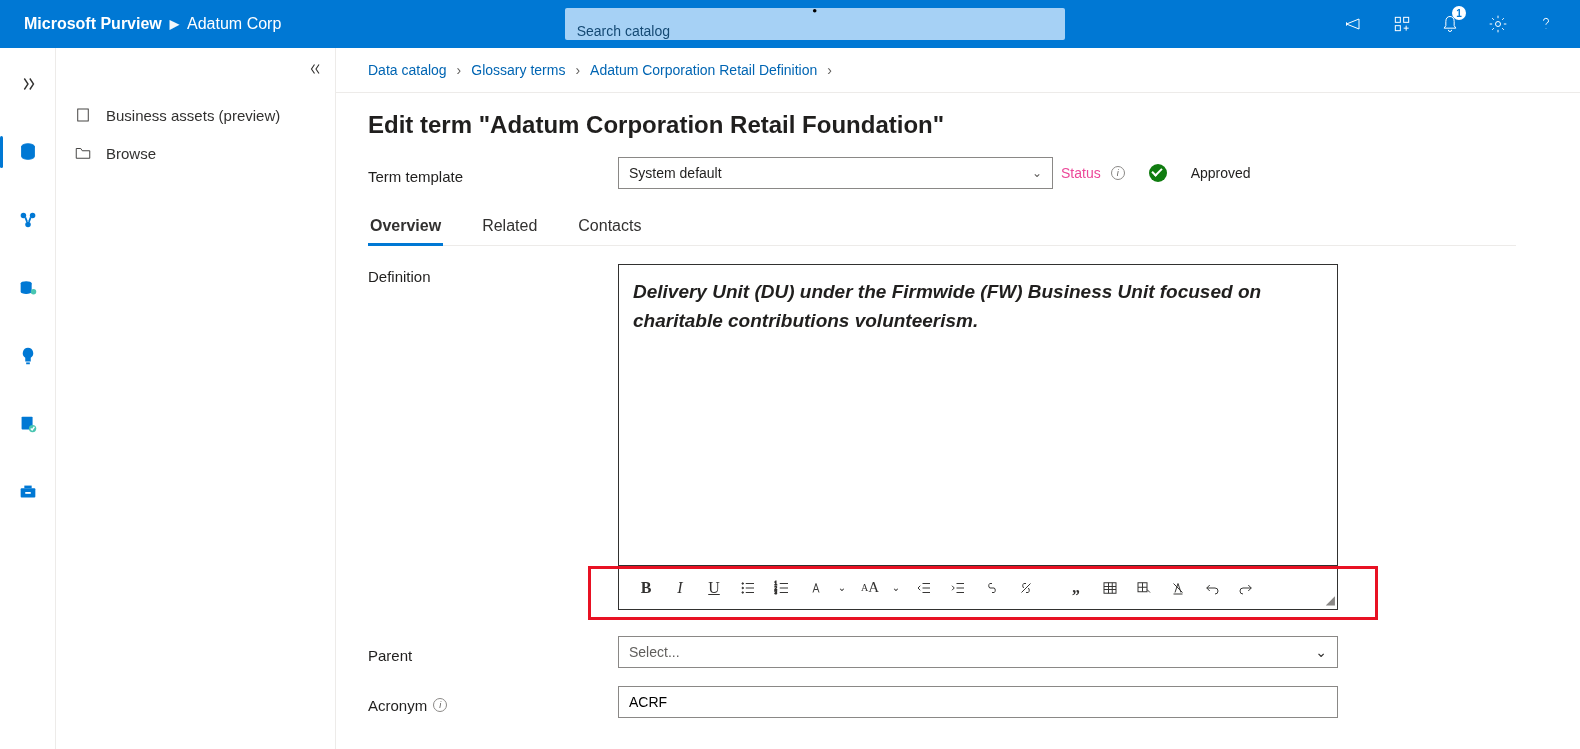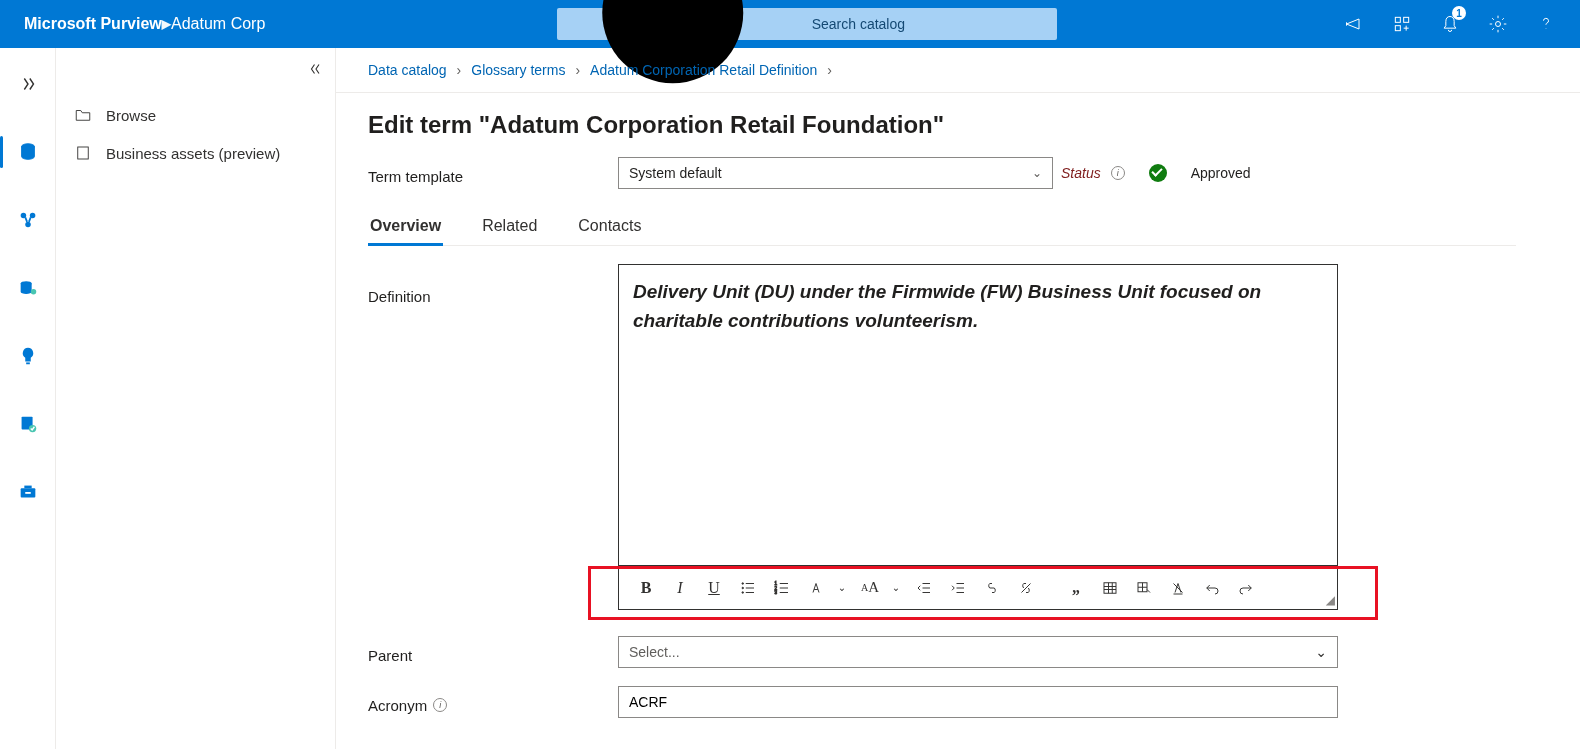--- a/index.html
+++ b/index.html
@@ -15,25 +15,25 @@
     --approved-green: #107c10;
     --search-bg: #a6d1f5;
     --highlight-red: #e81123;
   }
   * { box-sizing: border-box; }
   html, body { margin:0; padding:0; height:100%; font-family: "Segoe UI", "Segoe UI Web", Arial, sans-serif; color: var(--text); font-size:14px; background:#fff; }
   body { display:flex; flex-direction:column; width:1580px; height:749px; overflow:hidden; }
 
   
   .header { height:48px; background: var(--header-blue); color:#fff; display:flex; align-items:center; padding:0 8px; flex-shrink:0; }
-  .brand { display:flex; align-items:center; gap:0; padding:0 16px; font-weight:600; font-size:16px; white-space:nowrap; }
+  .brand { display:flex; align-items:center; gap:8px; padding:0 16px; font-weight:600; font-size:16px; white-space:nowrap; }
   .brand .chev { font-size:12px; opacity:.95; }
   .brand .tenant { font-weight:400; }
   .header-center { flex:1; display:flex; justify-content:center; }
-  .search { display:flex; align-items:center; background: var(--search-bg); border-radius:2px; width:500px; height:32px; padding:0 10px; color:#003a6b; gap:8px; }
+  .search { display:flex; align-items:center; background: var(--search-bg); border-radius:2px; width:500px; height:32px; padding:0 10px; color:#003a6b; gap:8px;flex-direction:column; }
   .search input { border:none; background:transparent; outline:none; font-size:14px; color:#003a6b; width:100%; }
   .search input::placeholder { color:#053b66; opacity:.9; }
   .header-right { display:flex; align-items:center; gap:4px; padding-right:4px; }
   .hicon { width:44px; height:48px; display:flex; align-items:center; justify-content:center; position:relative; cursor:pointer; }
   .hicon svg { width:20px; height:20px; fill:none; stroke:#fff; stroke-width:1.2; }
   .badge { position:absolute; top:6px; right:6px; background:#fff; color:var(--header-blue); border-radius:50%; font-size:10px; width:14px; height:14px; display:flex; align-items:center; justify-content:center; font-weight:600; }
 
   
   .body { flex:1; display:flex; min-height:0; }
 
@@ -59,34 +59,34 @@
   .bc-link { color: var(--link-blue); cursor:pointer; }
   .bc-sep { color:#605e5c; }
   .title { padding:18px 32px 6px 32px; font-size:24px; font-weight:600; }
   .form { padding:12px 32px 32px 32px; }
   .row { display:flex; align-items:center; margin-bottom:18px; }
   .row .label { width:250px; font-size:15px; padding-top:6px; display:flex; align-items:center; gap:6px; }
   .info-icon { width:14px; height:14px; border:1px solid #8a8886; border-radius:50%; display:inline-flex; align-items:center; justify-content:center; font-size:9px; color:#605e5c; font-style:italic; }
   .dropdown { width:435px; height:32px; border:1px solid var(--border); display:flex; align-items:center; justify-content:space-between; padding:0 10px; cursor:pointer; background:#fff;}
   .dropdown .chev { font-size:12px; color:#605e5c; }
   .status-group { display:flex; align-items:center; gap:10px; margin-left:8px; }
-  .status-label { color:#7f1d1d;font-style:italic; }
+  .status-label { color:#ec4899; }
   .approved { display:flex; align-items:center; gap:24px; }
   .approved .check { width:18px; height:18px; background:var(--approved-green); border-radius:50%; position:relative; }
   .approved .check::after { content:""; position:absolute; left:5px; top:2px; width:4px; height:8px; border:solid #fff; border-width:0 2px 2px 0; transform:rotate(45deg); }
 
   
   .tabs { display:flex; gap:37px; border-bottom:1px solid var(--light-border); margin-left:46px; margin-right:32px; margin-top:16px;}
   .tab { padding:10px 2px; font-size:16px; cursor:pointer; position:relative; color:#323130;}
   .tab.active { font-weight:600; }
   .tab.active::after { content:""; position:absolute; left:0; right:0; bottom:-1px; height:3px; background:var(--brand-blue); }
 
   
   .editor-wrap { display:flex; margin-top:18px; margin-left:46px; }
-  .editor-label { width:204px; font-size:15px; padding-top:4px;margin-top:20px;}
+  .editor-label { width:204px; font-size:15px; padding-top:4px;}
   .editor { border:1px solid #323130; width:720px; display:flex; flex-direction:column; position:relative; }
   .editor-text { min-height:300px; padding:12px 14px; font-size:19px; font-style:italic; font-weight:700; line-height:1.55; }
   .editor-toolbar { border-top:1px solid #323130; height:44px; display:flex; align-items:center; gap:8px; padding:0 14px; position:relative;}
   .tbtn { width:26px; height:28px; display:flex; align-items:center; justify-content:center; cursor:pointer; color:#323130;}
   .tbtn svg { width:18px; height:18px; stroke:#323130; fill:none; stroke-width:1.3; }
   .tbtn .txt { font-size:16px; font-family:"Segoe UI"; }
   .tgroup { display:flex; align-items:center; gap:6px; }
   .tgap { width:8px; }
   .resize { position:absolute; right:2px; bottom:2px; color:#8a8886; font-size:12px; pointer-events:none;}
   .highlight { border:3px solid var(--highlight-red); position:absolute; pointer-events:none; }
@@ -201,33 +201,33 @@
 
   <div class="nav">
     <div class="panel-collapse">
       <svg width="18" height="18" viewBox="0 0 24 24" stroke="#323130" fill="none" stroke-width="1.5">
           <path d="M16 6 L12 12 L16 18 M10 6 L6 12 L10 18"></path>
         </svg>
     </div>
     <div class="nav-list">
       <div class="nav-item">
         <svg viewBox="0 0 24 24">
-            <path d="M3 6 L9 6 L11 9 L21 9 L21 19 L3 19 Z"></path>
-          </svg>
-        <span>Browse</span>
-      </div>
-      <div class="nav-item">
-        <svg viewBox="0 0 24 24">
             <rect x="5" y="4" width="14" height="16"></rect>
             <line x1="9" y1="8" x2="9" y2="8"></line>
             <line x1="13" y1="8" x2="13" y2="8"></line>
             <line x1="9" y1="12" x2="9" y2="12"></line>
             <line x1="13" y1="12" x2="13" y2="12"></line>
           </svg>
         <span>Business assets (preview)</span>
+      </div>
+      <div class="nav-item">
+        <svg viewBox="0 0 24 24">
+            <path d="M3 6 L9 6 L11 9 L21 9 L21 19 L3 19 Z"></path>
+          </svg>
+        <span>Browse</span>
       </div>
     </div>
   </div>
 
   <div class="main">
     <div class="breadcrumbs">
       <span class="bc-link">Data catalog</span>
       <span class="bc-sep">›</span>
       <span class="bc-link">Glossary terms</span>
       <span class="bc-sep">›</span>

